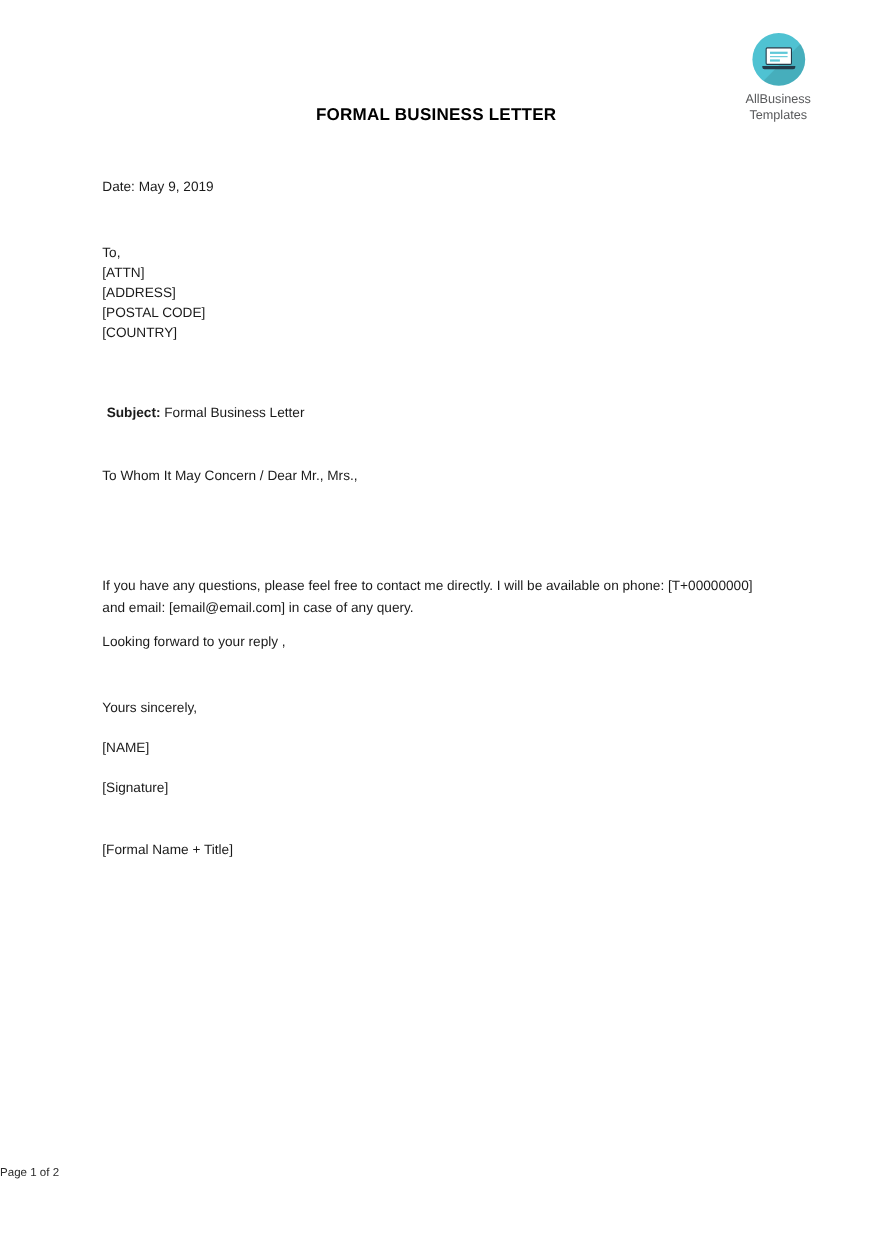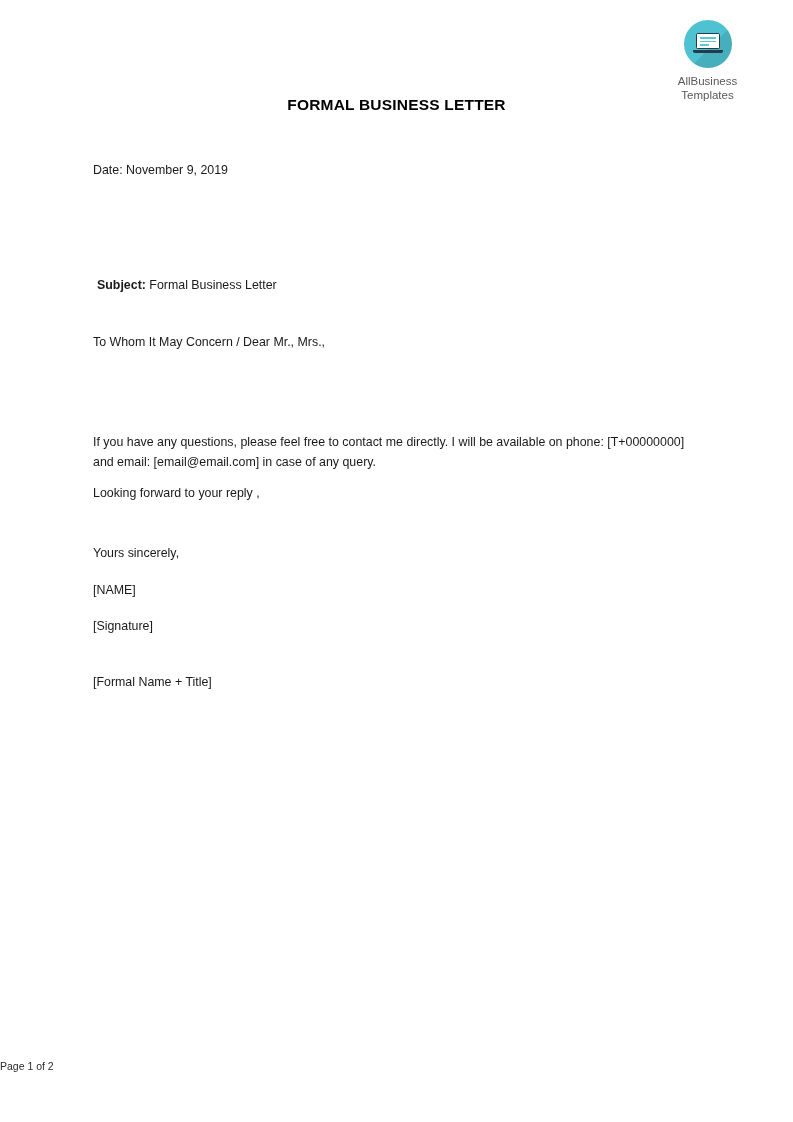--- a/index.html
+++ b/index.html
@@ -13,21 +13,21 @@
     height: 1122px;
     position: relative;
     font-family: "Liberation Sans", sans-serif;
     color: #1a1a1a;
     overflow: hidden;
   }
 
   
   .logo-block {
     position: absolute;
-    top: 20px;
+    top: 30px;
     right: 33px;
     width: 105px;
     text-align: center;
   }
   .logo-circle-wrap {
     width: 105px;
     height: 52px;
     position: relative;
   }
   .logo-circle {
@@ -162,24 +162,31 @@
   <div class="logo-text">
     <div>AllBusiness</div>
     <div>Templates</div>
   </div>
 </div>
 
 <div class="doc-title">FORMAL BUSINESS LETTER</div>
 
 <div class="content">
 
-  <div class="line block-date">Date: November 9, 2019</div>
+  <div class="line block-date">Date: May 9, 2019</div>
 
   <div class="spacer-1"></div>
 
+  <div class="address-block">
+    <div class="line">To,</div>
+    <div class="line">[ATTN]</div>
+    <div class="line">[ADDRESS]</div>
+    <div class="line">[POSTAL CODE]</div>
+    <div class="line">[COUNTRY]</div>
+  </div>
 
   <div class="spacer-2"></div>
 
   <div class="line subject-line"><span class="subject-label">Subject:</span> <span>Formal Business Letter</span></div>
 
   <div class="spacer-3"></div>
 
   <div class="line salutation">To Whom It May Concern / Dear Mr., Mrs.,</div>
 
   <div class="spacer-4"></div>

